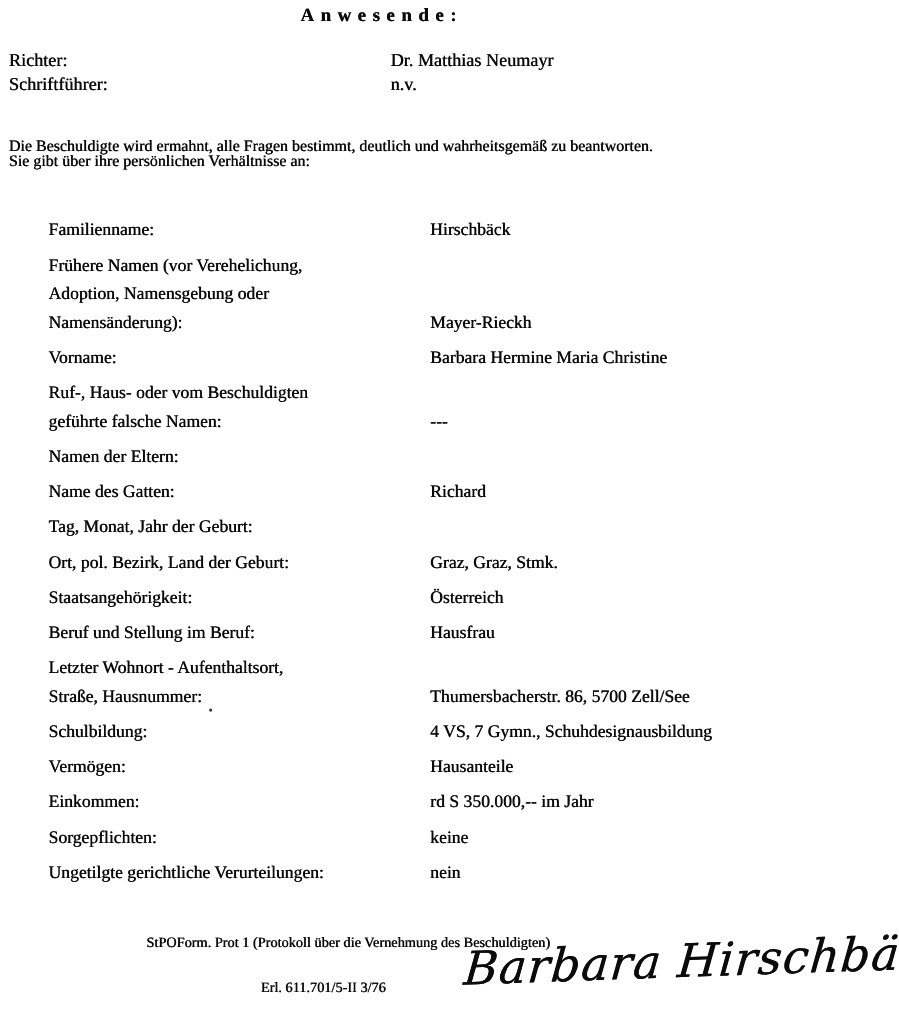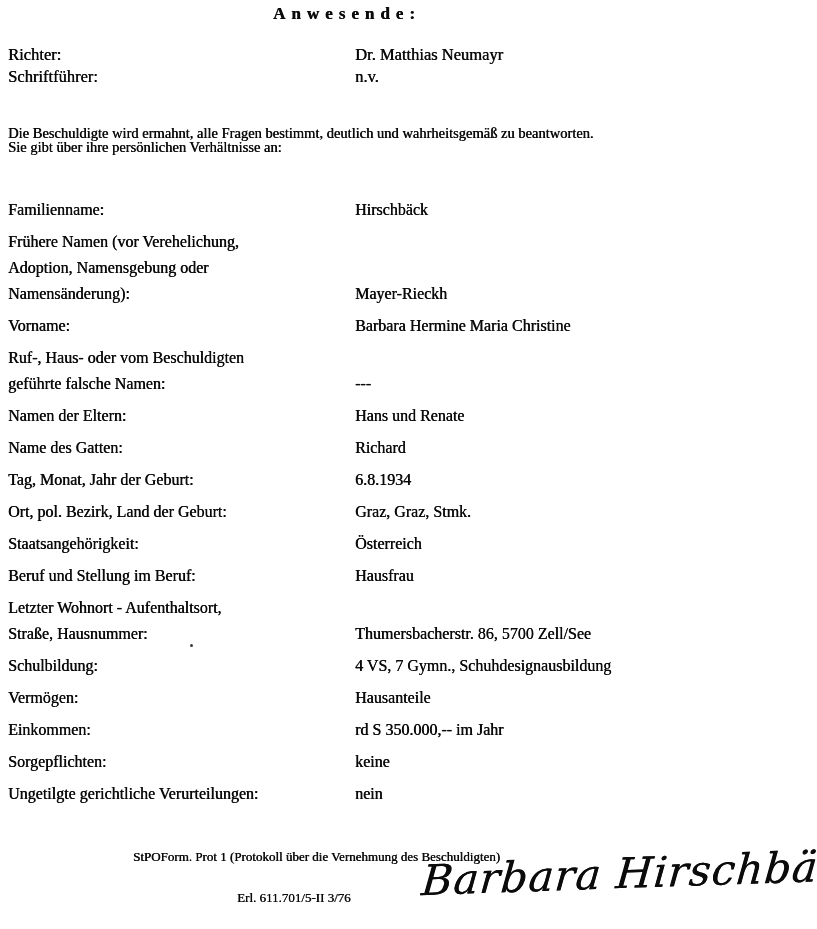--- a/index.html
+++ b/index.html
@@ -43,21 +43,21 @@
   }
   .intro {
     position: absolute;
     top: 139px; left: 8px;
     font-weight: normal;
     font-size: 14.5px;
     white-space: nowrap;
   }
 
   #fields { position: absolute; top: 197px; left: 8px; right: 8px; }
-  #fields .frow { margin-bottom: 6px; }
+  #fields .frow { margin-bottom: 6px; margin-left: 36px; }
   #fields .lbl div, #fields .val { line-height: 26px; font-size: 16px; }
 
   .noise-dot {
     position: absolute;
     left: 190px; top: 644px;
     width: 3px; height: 3px;
     background: #3a3a3a;
     border-radius: 50%;
   }
 
@@ -141,35 +141,33 @@
           <div>Ruf-, Haus- oder vom Beschuldigten</div>
           <div>geführte falsche Namen:</div>
         </div>
     <div class="val">---</div>
   </div>
 
   <div class="frow">
     <div class="lbl">
           <div>Namen der Eltern:</div>
         </div>
-    <div class="val">Hans und Renate</div>
   </div>
 
   <div class="frow">
     <div class="lbl">
           <div>Name des Gatten:</div>
         </div>
     <div class="val">Richard</div>
   </div>
 
   <div class="frow">
     <div class="lbl">
           <div>Tag, Monat, Jahr der Geburt:</div>
         </div>
-    <div class="val">6.8.1934</div>
   </div>
 
   <div class="frow">
     <div class="lbl">
           <div>Ort, pol. Bezirk, Land der Geburt:</div>
         </div>
     <div class="val">Graz, Graz, Stmk.</div>
   </div>
 
   <div class="frow">

